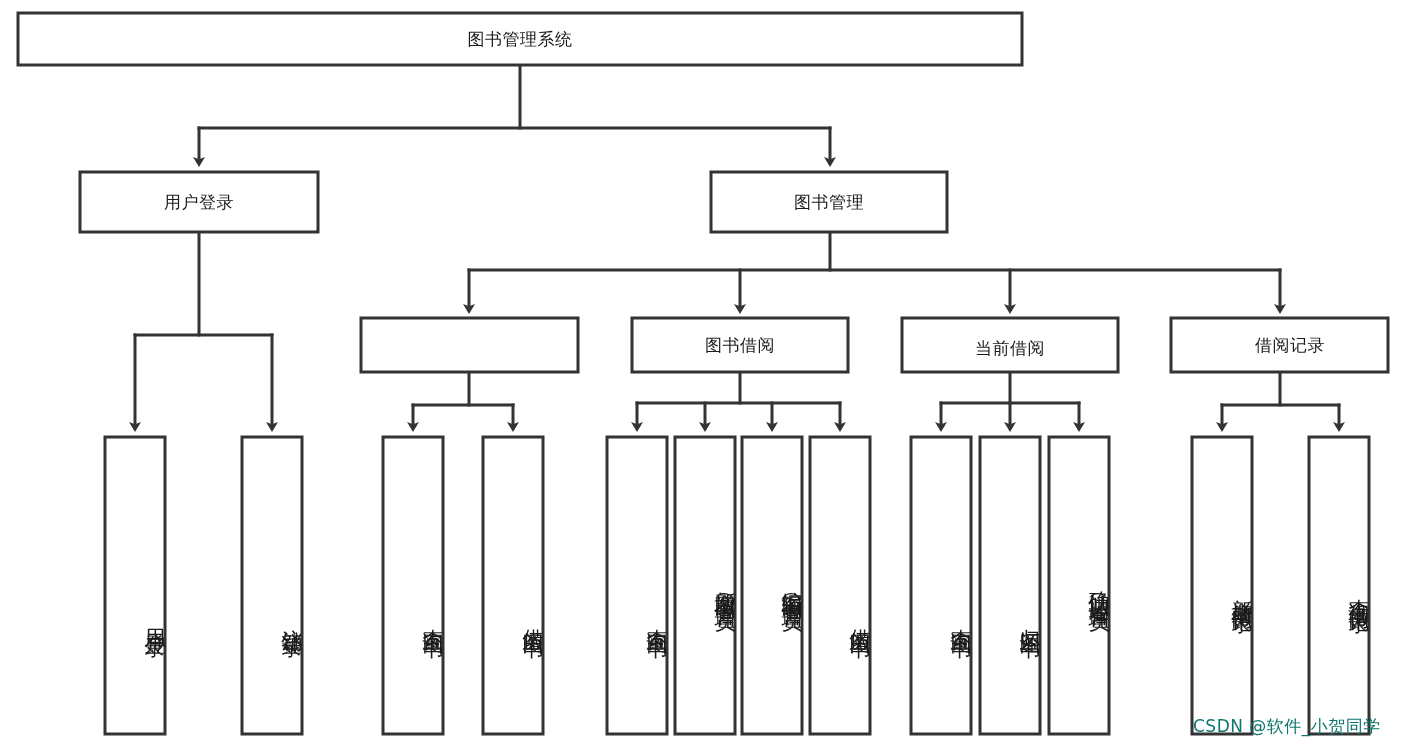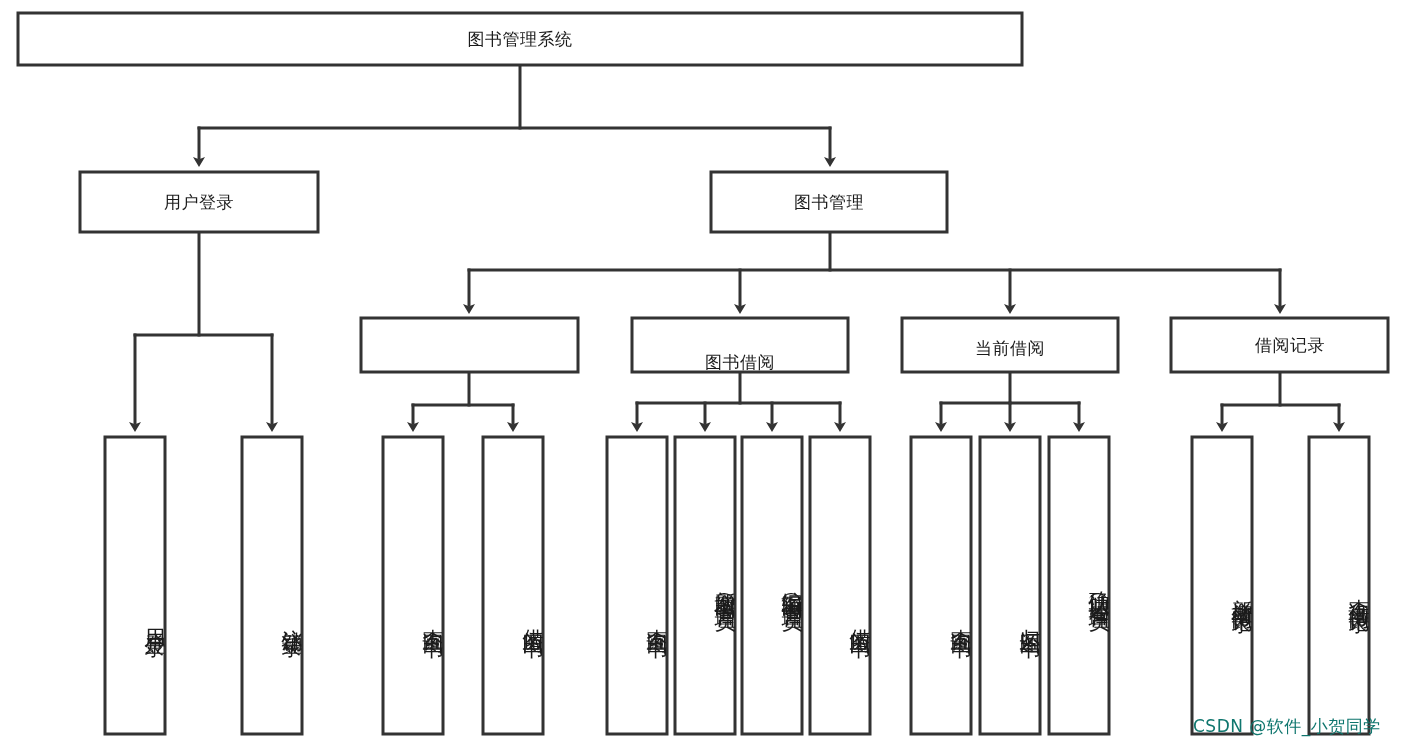--- a/index.html
+++ b/index.html
@@ -140,21 +140,21 @@
       <rect x="1192" y="437" width="60" height="297"></rect>
       <rect x="1309" y="437" width="60" height="297"></rect>
     </g>
   </svg>
 
   <div class="node-label horiz" style="left:18px; top:13px; width:1004px; height:52px;">图书管理系统</div>
 
   <div class="node-label horiz" style="left:80px; top:172px; width:238px; height:60px;">用户登录</div>
   <div class="node-label horiz" style="left:711px; top:172px; width:236px; height:60px;">图书管理</div>
 
-  <div class="node-label horiz" style="left:632px; top:318px; width:216px; height:54px;margin-top:17px;">图书借阅</div>
+  <div class="node-label horiz" style="left:632px; top:318px; width:216px; height:54px;">图书借阅</div>
   <div class="node-label horiz" style="left:902px; top:318px; width:216px; height:61px;">当前借阅</div>
   <div class="node-label horiz" style="left:1171px; top:318px; width:238px; height:54px;">借阅记录</div>
 
   <div class="node-label vert" style="left:105px; top:505px; width:60px; height:225px;">用户登录</div>
   <div class="node-label vert" style="left:242px; top:505px; width:60px; height:225px;">注销登录</div>
 
   <div class="node-label vert" style="left:383px; top:505px; width:60px; height:225px;">查询图书</div>
   <div class="node-label vert" style="left:483px; top:505px; width:60px; height:225px;">借阅图书</div>
 
   <div class="node-label vert" style="left:607px; top:505px; width:60px; height:225px;">查询图书</div>

